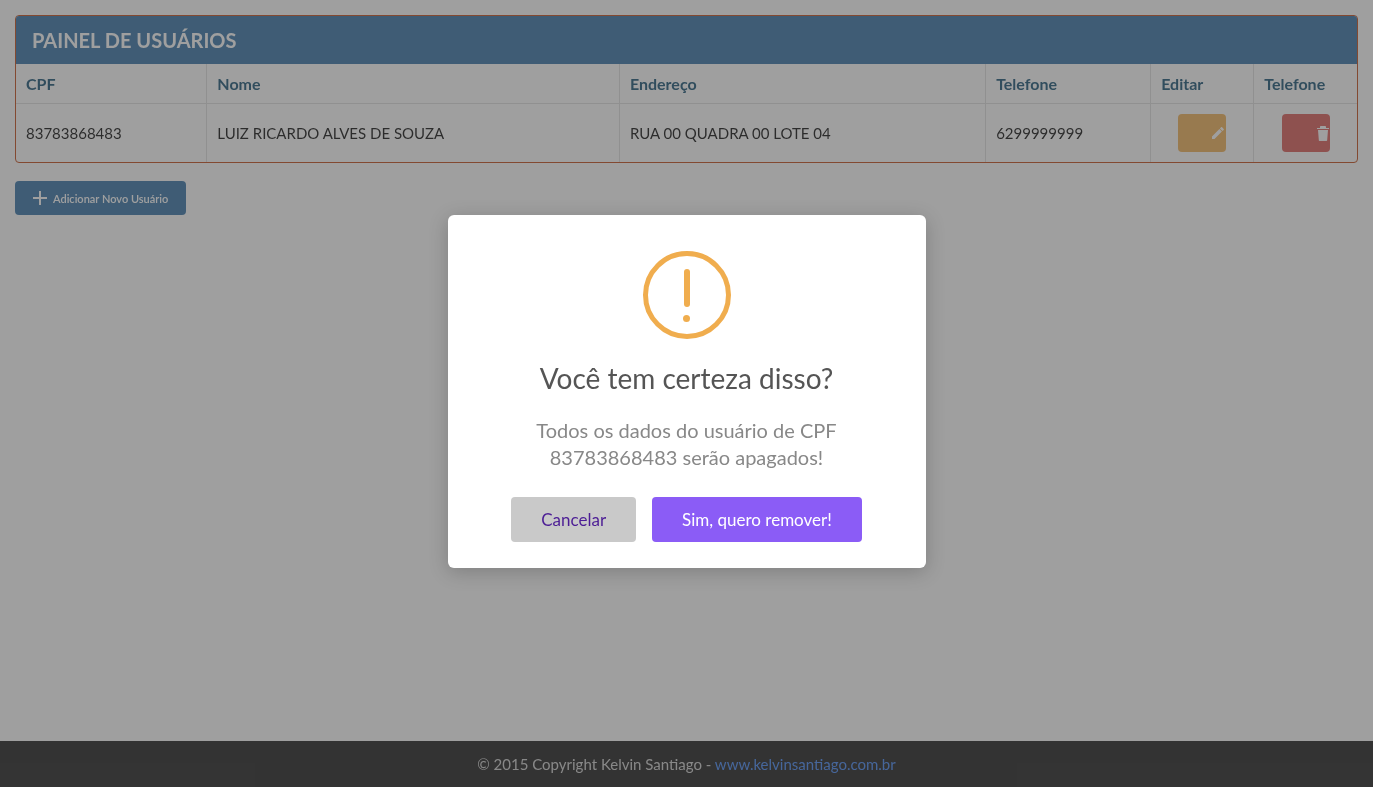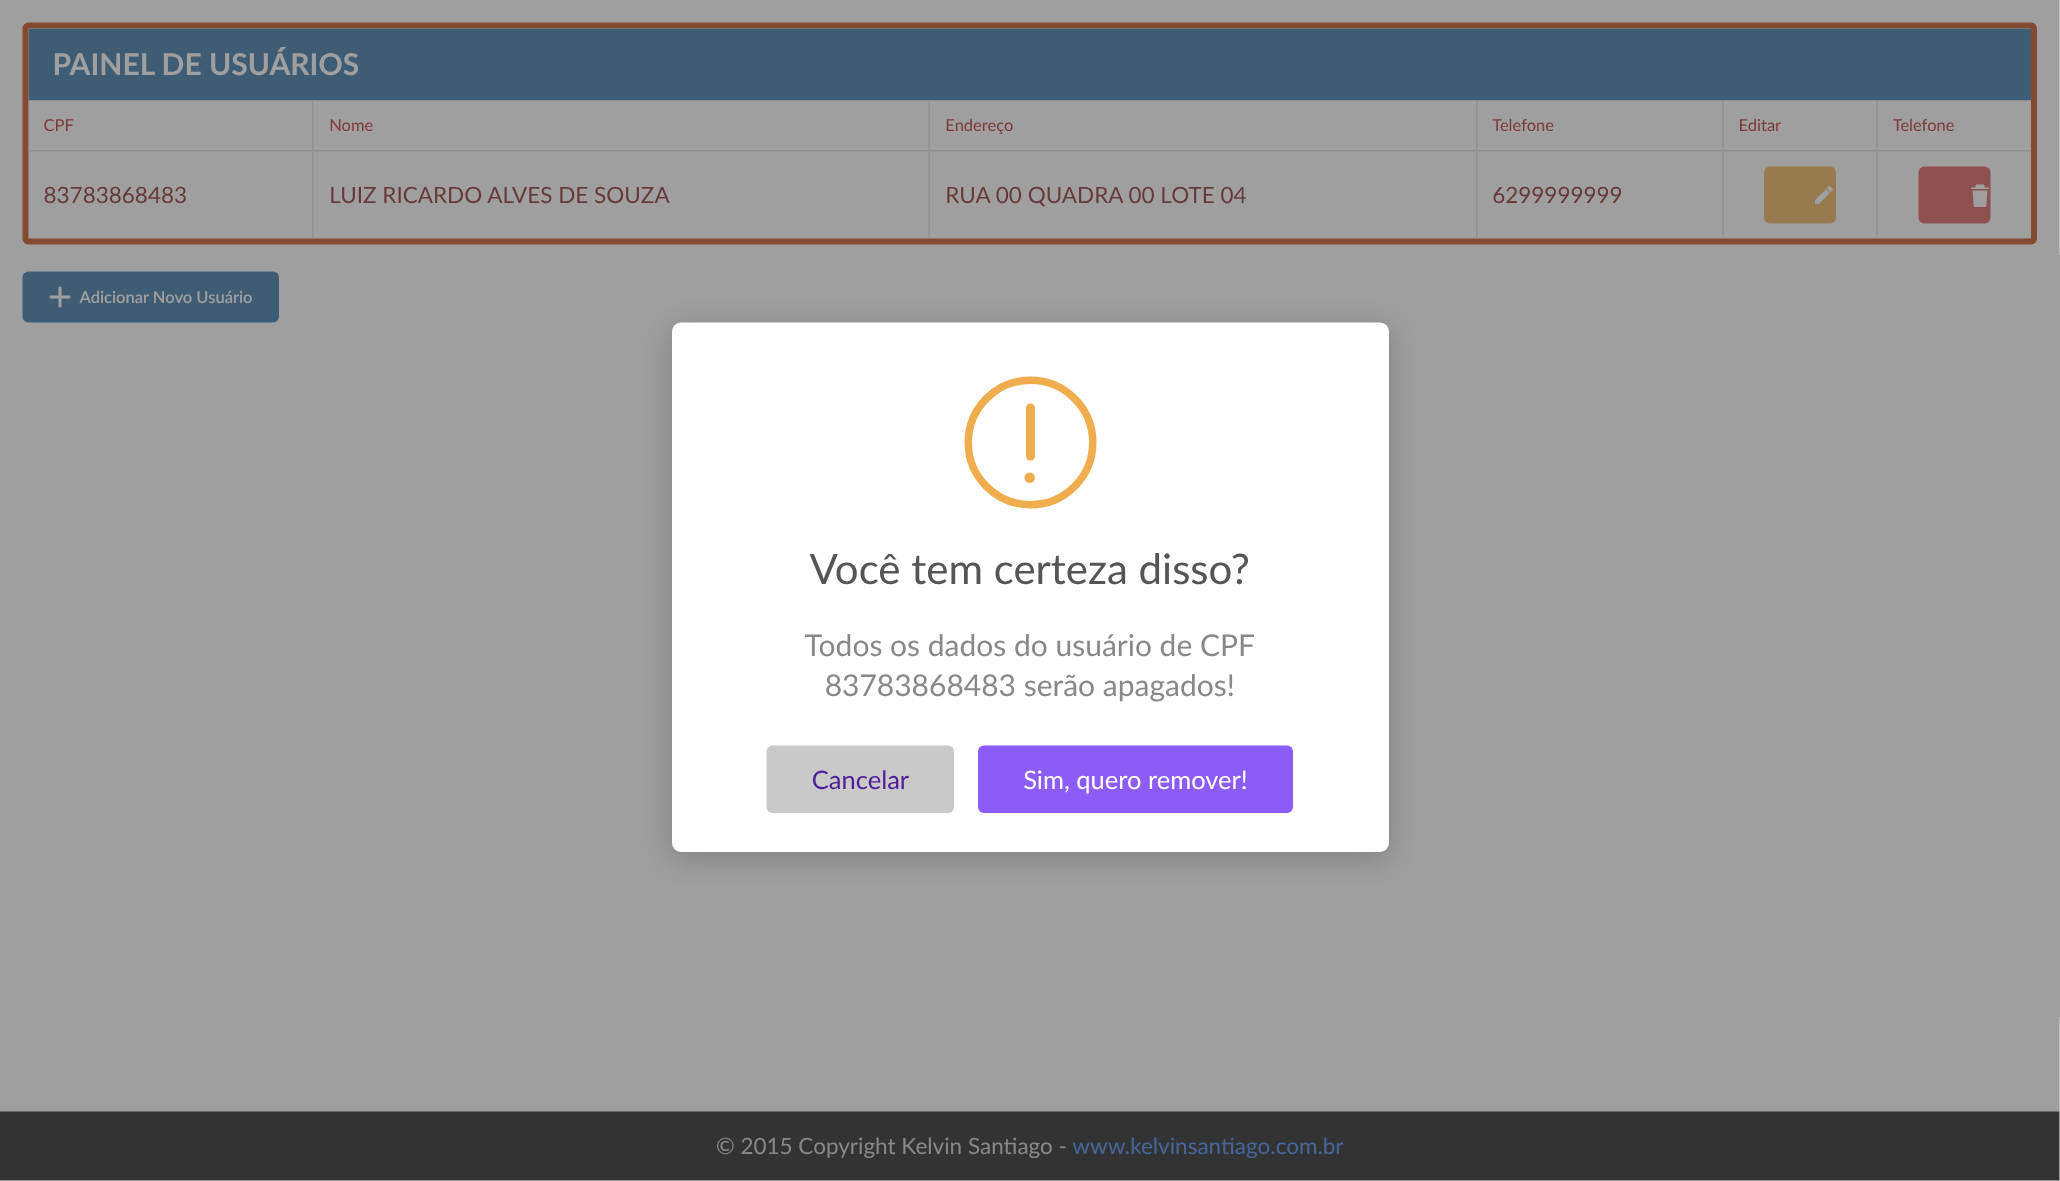--- a/index.html
+++ b/index.html
@@ -10,51 +10,51 @@
     color: #333;
     background: #fff;
     min-height: 787px;
     position: relative;
   }
   .page {
     padding: 15px;
     padding-bottom: 70px;
   }
   .panel {
-    border: 4px solid #c2410c;
+    border: 1px solid #c2410c;
     border-radius: 4px;
     overflow: hidden;
     background: #fff;
   }
   .panel-heading {
     background: #2b6ca3;
     color: #fff;
     padding: 12px 16px;
     font-size: 20px;
     font-weight: 700;
   }
   table {
     width: 100%;
     border-collapse: collapse;
   }
   thead th {
     text-align: left;
-    font-weight: 400;
+    font-weight: 700;
     padding: 10px 10px;
     border-bottom: 1px solid #ddd;
     background: #fff;
-    color: #b91c1c;
-    font-size: 11px;
+    color: #0c4a6e;
+    font-size: 16px;
   }
   tbody td {
     padding: 10px 10px;
     border-top: 1px solid #ddd;
     vertical-align: middle;
     font-size: 15px;
-    color: #7f1d1d;
+    color: #000000;
   }
   thead th + th, tbody td + td { border-left: 1px solid #ddd; }
   .col-cpf { width: 185px; }
   .col-nome { width: 400px; }
   .col-end { width: 355px; }
   .col-tel { width: 160px; }
   .col-edit, .col-rem { width: 100px; }
   td.action { text-align: center; }
   .btn {
     display: inline-flex;

